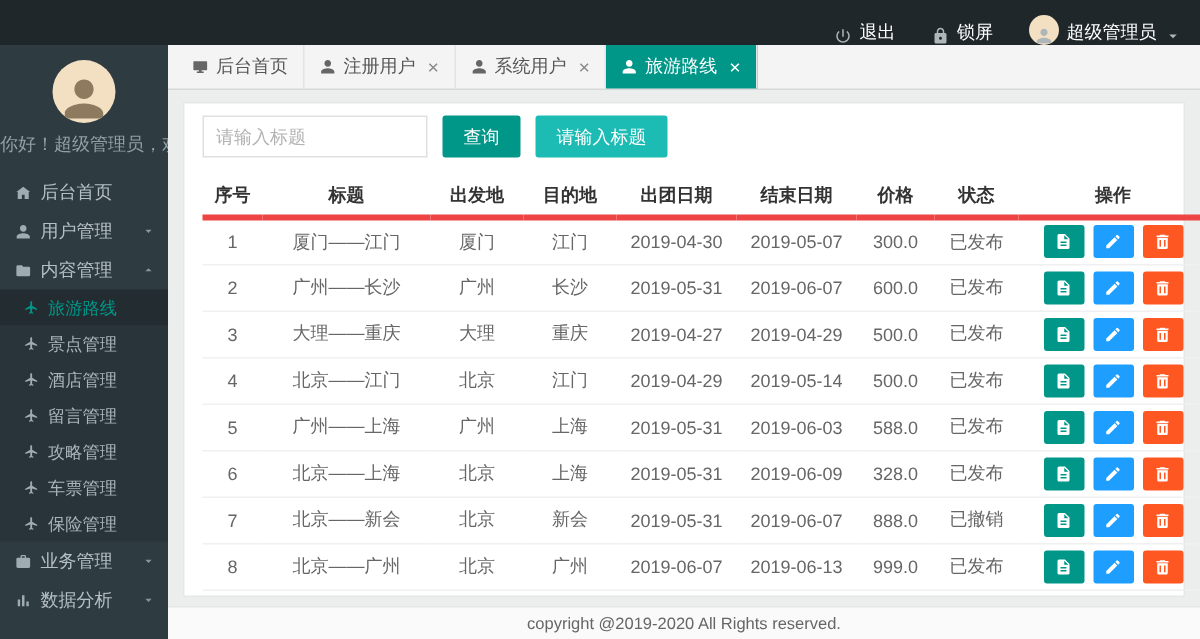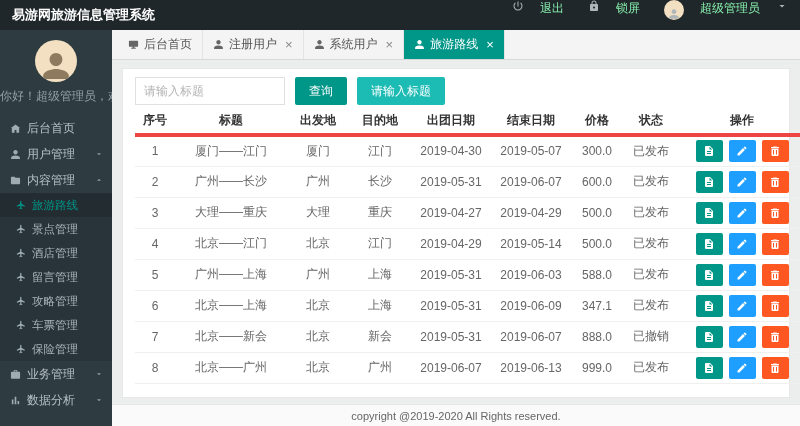--- a/index.html
+++ b/index.html
@@ -5,21 +5,21 @@
   * { margin:0; padding:0; box-sizing:border-box; }
   html,body { width:800px; height:426px; overflow:hidden; }
   body { font-family:"Liberation Sans","DejaVu Sans",sans-serif; font-size:12px; color:#333; background:#eceeee; }
   .icon svg { width:1em; height:1em; display:block; }
   .app { width:800px; height:426px; display:flex; flex-direction:column; }
 
   
   .navbar { flex:0 0 30px; height:30px; background:#20272b; display:flex; align-items:center; }
   .brand { color:#fff; font-size:13px; font-weight:bold; padding:0 12px; white-space:nowrap; }
   .nav-right { margin-left:auto; display:flex; align-items:center; height:100%; }
-  .nav-item { display:flex; align-items:flex-start; gap:16px; color:#86efac; font-size:12px; padding:0 12px; height:100%; cursor:pointer; }
+  .nav-item { display:flex; align-items:flex-end; gap:5px; color:#ffffff; font-size:12px; padding:0 12px; height:100%; cursor:pointer; }
   .nav-item .icon { font-size:12px; color:#aeb6ba; }
   .avatar { border-radius:50%; background:#f3dfc1; color:#8d7a5f; display:flex; align-items:flex-end; justify-content:center; overflow:hidden; }
   .avatar.sm { width:20px; height:20px; font-size:15px; }
   .avatar.lg { width:42px; height:42px; font-size:32px; margin:10px auto 6px; flex:0 0 auto; }
   .caret-ic { font-size:10px; }
 
   
   .body-row { flex:1; display:flex; min-height:0; }
 
   
@@ -36,39 +36,38 @@
   
   .main { flex:1; display:flex; flex-direction:column; min-width:0; }
   .tabbar { flex:0 0 30px; height:30px; background:#f4f4f4; border-bottom:1px solid #d8d8d8; display:flex; align-items:stretch; padding-left:6px; }
   .tab { display:flex; align-items:center; gap:5px; padding:0 10px; font-size:12px; color:#555; cursor:pointer; border-right:1px solid #e3e3e3; white-space:nowrap; }
   .tab .icon { font-size:11px; color:#666; }
   .tab.active, .tab.active .icon, .tab.active .close { color:#fff; }
   .tab .close { font-size:13px; margin-left:3px; color:#888; line-height:1; }
 
   .content { flex:1; min-height:0; padding:8px 10px 6px; }
   .card { background:#fff; height:100%; padding:8px 12px 4px; border:1px solid #e7e7e7; }
-  .toolbar { display:flex; align-items:flex-start; gap:10px; margin-bottom:2px; }
+  .toolbar { display:flex; align-items:flex-start; gap:10px; margin-bottom:12px; }
   .search { width:150px; height:28px; border:1px solid #e0e0e0; padding:0 8px; font-size:12px; color:#666; outline:none; background:#fff; font-family:inherit; }
   .search::placeholder { color:#b3b3b3; }
   .btn { height:28px; padding:0 14px; border:none; color:#fff; font-size:12px; border-radius:2px; cursor:pointer; font-family:inherit; white-space:nowrap; }
 
   table.grid { width:100%; border-collapse:collapse; table-layout:fixed; }
   .grid th { font-size:12px; color:#333; font-weight:bold; height:28px; border-bottom:4px solid #ef4444; text-align:center; white-space:nowrap; }
   .grid td { font-size:12px; color:#666; height:31px; text-align:center; border-bottom:1px solid #f0f0f0; white-space:nowrap; overflow:hidden; }
   .act { width:27px; height:22px; border:none; border-radius:2px; color:#fff; margin:0 3px; cursor:pointer; display:inline-flex; align-items:center; justify-content:center; font-size:12px; vertical-align:middle; }
 
   .footer { flex:0 0 22px; height:22px; background:#fafafa; border-top:1px solid #e6e6e6; display:flex; align-items:center; justify-content:center; color:#666; font-size:11px; }
 </style>
 </head>
 <body>
 
 <div class="app">
 
   <header class="navbar" style="background: rgb(32, 39, 43);">
-    <div class="brand">易游网旅游信息管理系统</div>
     <div class="nav-right">
       <div class="nav-item">
         <span class="icon">
             <svg viewBox="0 0 24 24" fill="currentColor" fill-rule="evenodd">
               <path d="M13 3h-2v10h2V3zm4.83 2.17l-1.42 1.42C17.99 7.86 19 9.81 19 12c0 3.87-3.13 7-7 7s-7-3.13-7-7c0-2.19 1.01-4.14 2.58-5.42L6.17 5.17C4.23 6.82 3 9.26 3 12c0 4.97 4.03 9 9 9s9-4.03 9-9c0-2.74-1.23-5.18-3.17-6.83z"></path>
             </svg>
           </span>
         <span>退出</span>
       </div>
       <div class="nav-item">
@@ -434,21 +433,21 @@
                       </span>
                     </button></td>
                 </tr>
                 <tr>
                   <td>6</td>
                   <td>北京——上海</td>
                   <td>北京</td>
                   <td>上海</td>
                   <td>2019-05-31</td>
                   <td>2019-06-09</td>
-                  <td>347.1</td>
+                  <td>328.0</td>
                   <td>已发布</td>
                   <td><button class="act" style="background: rgb(0, 150, 136);">
                       <span class="icon">
                         <svg viewBox="0 0 24 24" fill="currentColor" fill-rule="evenodd">
                           <path d="M14 2H6a2 2 0 0 0-2 2v16a2 2 0 0 0 2 2h12a2 2 0 0 0 2-2V8l-6-6zm-1 7V3.5L18.5 9H13zM8 12h8v2H8v-2zm0 4h8v2H8v-2z"></path>
                         </svg>
                       </span>
                     </button><button class="act" style="background: rgb(30, 159, 255);">
                       <span class="icon">
                         <svg viewBox="0 0 24 24" fill="currentColor" fill-rule="evenodd">

